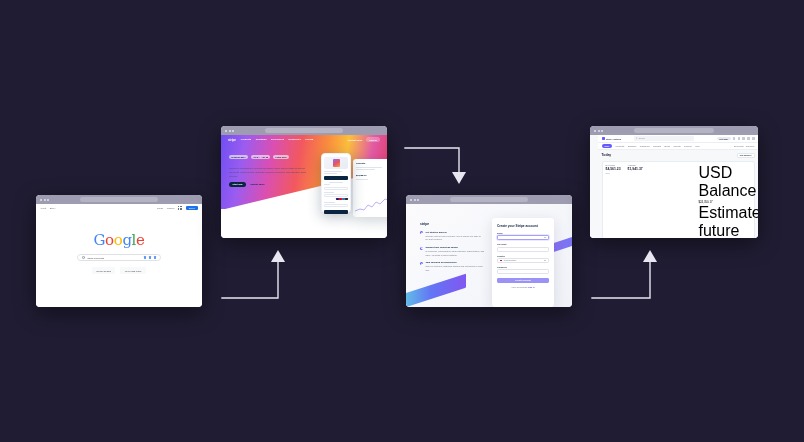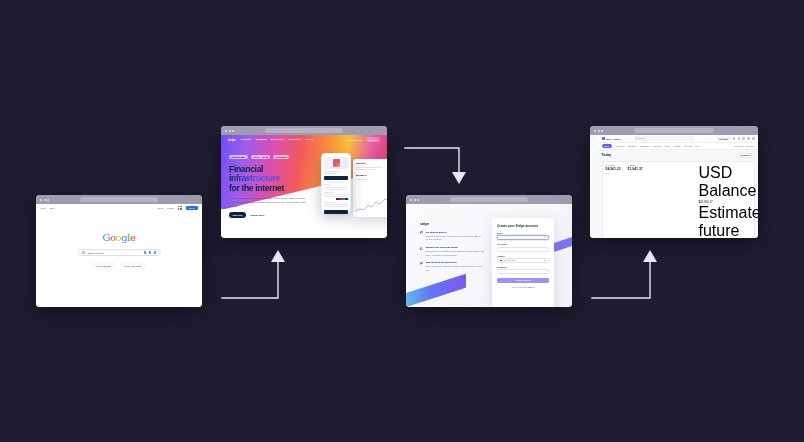--- a/index.html
+++ b/index.html
@@ -30,21 +30,21 @@
            justify-content: space-between; padding: 0 4px; }
   .g-left, .g-right { display: flex; align-items: center; gap: 3.5px; }
   .g-link { font-size: 2.2px; color: #5f6368; letter-spacing: .1px; }
   .g-grid { display: grid; grid-template-columns: repeat(3,1px);
             grid-template-rows: repeat(3,1px); gap: .6px; }
   .g-grid i { background: #5f6368; border-radius: .3px; display:block; }
   .g-signin { background: #1a73e8; color: #fff; font-size: 2.1px;
               padding: 1.2px 3px; border-radius: 1px; }
   .g-center { display: flex; flex-direction: column; align-items: center;
               margin-top: 21px; }
-  .g-logo { font-family: "DejaVu Serif", serif; font-size: 10px; letter-spacing: -.4px;
+  .g-logo { font-family: "DejaVu Serif", serif; font-size: 15px; letter-spacing: -.4px;
             font-weight: 400; line-height: 1; }
   .g-logo span:nth-child(1){color:#4285f4}.g-logo span:nth-child(2){color:#ea4335}
   .g-logo span:nth-child(3){color:#fbbc05}.g-logo span:nth-child(4){color:#4285f4}
   .g-logo span:nth-child(5){color:#34a853}.g-logo span:nth-child(6){color:#ea4335}
   .g-search { margin-top: 6px; width: 84px; height: 7px; border: .4px solid #dfe1e5;
               border-radius: 4px; display: flex; align-items: center;
               padding: 0 4px; gap: 3px; }
   .g-mag { width: 2.6px; height: 2.6px; border: .5px solid #9aa0a6; border-radius: 50%;
            position: relative; flex: none; }
   .g-mag::after{content:"";position:absolute;width:.5px;height:1.4px;background:#9aa0a6;
@@ -285,25 +285,20 @@
           <span class="lp-pill">Sign in</span>
         </span>
       </div>
 
       <div class="lp-eyebrow">
         <span>Sessions 2024</span>
         <span>Apr 24 – Apr 25</span>
         <span>Learn more</span>
       </div>
 
-      <h1 class="lp-h1">
-        <div>Financial</div>
-        <em>infrastructure</em>
-        <div>for the internet</div>
-      </h1>
 
       <div class="lp-sub">
         <p>Millions of companies of all sizes use Stripe online and in person to accept payments, send payouts, automate financial processes, and ultimately grow revenue.</p>
       </div>
 
       <div class="lp-cta">
         <span class="primary">Start now</span>
         <span class="ghost">Contact sales</span>
       </div>
 

